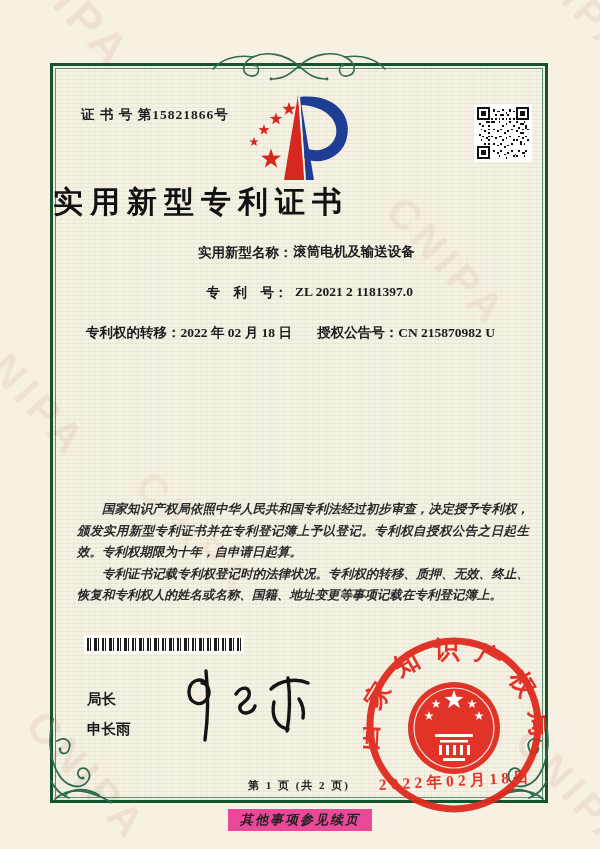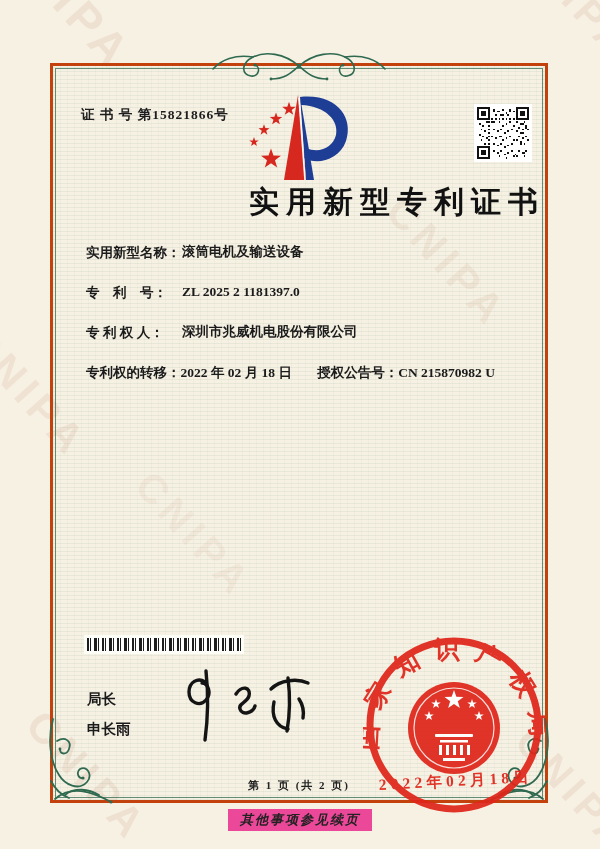--- a/index.html
+++ b/index.html
@@ -21,21 +21,21 @@
     letter-spacing:6px;
     opacity:.55;
     white-space:nowrap;
     z-index:0;
     user-select:none;
   }
 
   
   .frame{
     position:absolute;left:50px;top:63px;width:498px;height:740px;
-    border:3px solid #c2410c;
+    border:3px solid #14532d;
     box-sizing:border-box;
     z-index:1;
   }
   .frame .inner-line{
     position:absolute;inset:2px;
     border:1px solid rgba(47,106,80,.75);
     pointer-events:none;
   }
   .frame .pattern{
     position:absolute;inset:0;
@@ -53,27 +53,27 @@
 
   
   .cert-no{
     position:absolute;left:28px;top:40px;
     font-size:13.5px;font-weight:bold;color:#1d1d1d;letter-spacing:1px;
   }
   .logo{position:absolute;left:50%;top:26px;transform:translateX(-50%);}
   .qr{position:absolute;right:13px;top:38px;width:58px;height:58px;background:#fff;padding:3px;box-sizing:border-box;}
   .doc-title{
     position:absolute;left:0;right:0;top:116px;
-    text-align:right;font-size:30px;font-weight:bold;color:#111;
+    text-align:left;font-size:30px;font-weight:bold;color:#111;
     letter-spacing:7px;
   }
 
   
   .fields{position:absolute;left:33px;top:176px;width:440px;font-size:13.5px;color:#1b1b1b;font-weight:bold;}
-  .field-row{line-height:22px;margin-bottom:18px;white-space:nowrap;}
+  .field-row{line-height:22px;margin-bottom:18px;white-space:nowrap;text-align:center;}
   .field-row .lbl{display:inline-block;width:96px;vertical-align:top;}
   .field-row .val{display:inline-block;vertical-align:top;max-width:336px;white-space:normal;line-height:20px;}
   .field-row.addr{margin-bottom:14px;}
   .grant-row{white-space:nowrap;line-height:22px;}
   .grant-row .pair2{margin-left:22px;font-family:Liberation Serif, serif;}
 
   
   .body-text{
     position:absolute;left:24px;top:433px;width:452px;
     font-size:12.5px;line-height:21.5px;color:#2a2a2a;
@@ -309,31 +309,32 @@
         </g>
       </svg>
 
       <div class="doc-title">实用新型专利证书</div>
 
       <div class="fields">
         <div class="field-row">
           <span class="lbl">实用新型名称：</span><span class="val">滚筒电机及输送设备</span>
         </div>
         <div class="field-row">
-          <span class="lbl">专　利　号：</span><span class="val">ZL 2025 2 1181397.0</span>
-        </div>
-        <div class="field-row">
-          <span class="lbl">专 利 权 人：</span><span class="val">深圳市兆威机电股份有限公司</span>
+          <span class="lbl">专　利　号：</span><span class="val">ZL 2021 2 1181397.0</span>
         </div>
         <div class="grant-row">
           <span>专利权的转移：</span><span>2022 年 02 月 18 日</span>
           <span class="pair2"><span>授权公告号：</span><span>CN 215870982 U</span></span>
         </div>
       </div>
 
+      <div class="body-text">
+        <p>国家知识产权局依照中华人民共和国专利法经过初步审查，决定授予专利权，颁发实用新型专利证书并在专利登记簿上予以登记。专利权自授权公告之日起生效。专利权期限为十年，自申请日起算。</p>
+        <p>专利证书记载专利权登记时的法律状况。专利权的转移、质押、无效、终止、恢复和专利权人的姓名或名称、国籍、地址变更等事项记载在专利登记簿上。</p>
+      </div>
 
       <div class="barcode"></div>
 
       <div class="signer">
         <div>局长</div>
         <div>申长雨</div>
       </div>
 
       <svg class="signature" width="150" height="80" viewBox="0 0 150 80">
         <g stroke="#141414" stroke-width="3.4" fill="none" stroke-linecap="round" stroke-linejoin="round">

